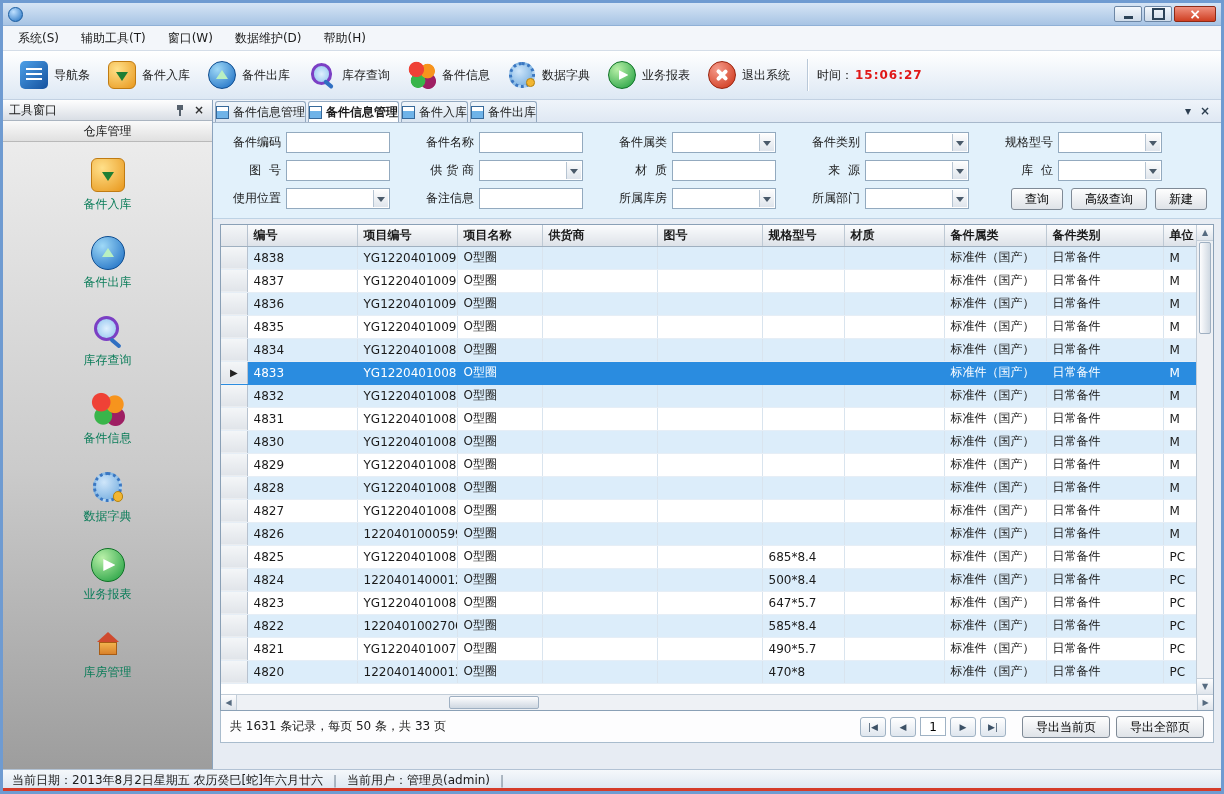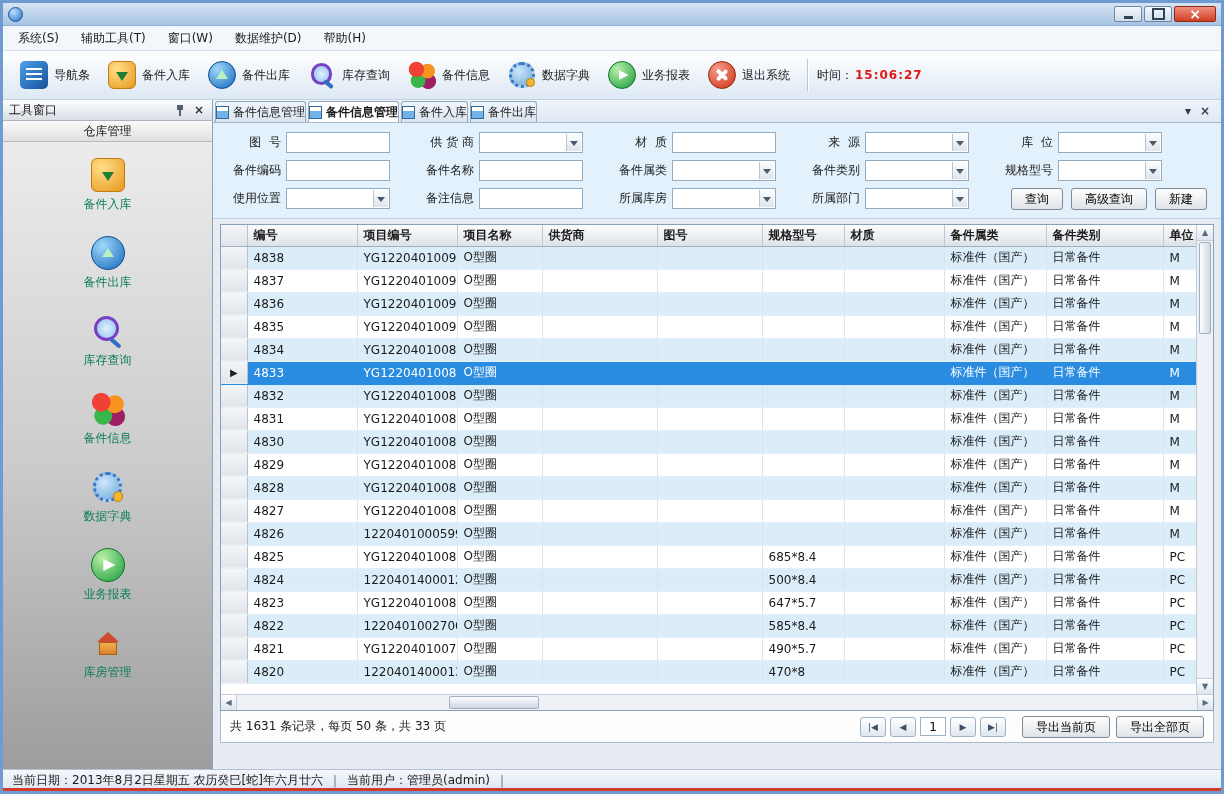--- a/index.html
+++ b/index.html
@@ -298,20 +298,48 @@
           </div>
         <div class="ts-ctrl">
           <span class="ts-btn ts-down"></span>
           <span class="ts-btn ts-close"></span>
         </div>
       </div>
 
       <div class="search-panel">
           <div class="form-row">
             <div class="field">
+              <span class="f-label">备件编码</span>
+              <input class="f-input" style="">
+            </div>
+            <div class="field">
+              <span class="f-label">备件名称</span>
+              <input class="f-input" style="">
+            </div>
+            <div class="field">
+              <span class="f-label">备件属类</span>
+              <div class="f-select">
+                <span class="f-arrow"></span>
+              </div>
+            </div>
+            <div class="field">
+              <span class="f-label">备件类别</span>
+              <div class="f-select">
+                <span class="f-arrow"></span>
+              </div>
+            </div>
+            <div class="field">
+              <span class="f-label">规格型号</span>
+              <div class="f-select">
+                <span class="f-arrow"></span>
+              </div>
+            </div>
+          </div>
+          <div class="form-row">
+            <div class="field">
               <span class="f-label">图  号</span>
               <input class="f-input" style="">
             </div>
             <div class="field">
               <span class="f-label">供 货 商</span>
               <div class="f-select">
                 <span class="f-arrow"></span>
               </div>
             </div>
             <div class="field">
@@ -319,48 +347,20 @@
               <input class="f-input" style="">
             </div>
             <div class="field">
               <span class="f-label">来  源</span>
               <div class="f-select">
                 <span class="f-arrow"></span>
               </div>
             </div>
             <div class="field">
               <span class="f-label">库  位</span>
-              <div class="f-select">
-                <span class="f-arrow"></span>
-              </div>
-            </div>
-          </div>
-          <div class="form-row">
-            <div class="field">
-              <span class="f-label">备件编码</span>
-              <input class="f-input" style="">
-            </div>
-            <div class="field">
-              <span class="f-label">备件名称</span>
-              <input class="f-input" style="">
-            </div>
-            <div class="field">
-              <span class="f-label">备件属类</span>
-              <div class="f-select">
-                <span class="f-arrow"></span>
-              </div>
-            </div>
-            <div class="field">
-              <span class="f-label">备件类别</span>
-              <div class="f-select">
-                <span class="f-arrow"></span>
-              </div>
-            </div>
-            <div class="field">
-              <span class="f-label">规格型号</span>
               <div class="f-select">
                 <span class="f-arrow"></span>
               </div>
             </div>
           </div>
           <div class="form-row">
             <div class="field">
               <span class="f-label">使用位置</span>
               <div class="f-select">
                 <span class="f-arrow"></span>

